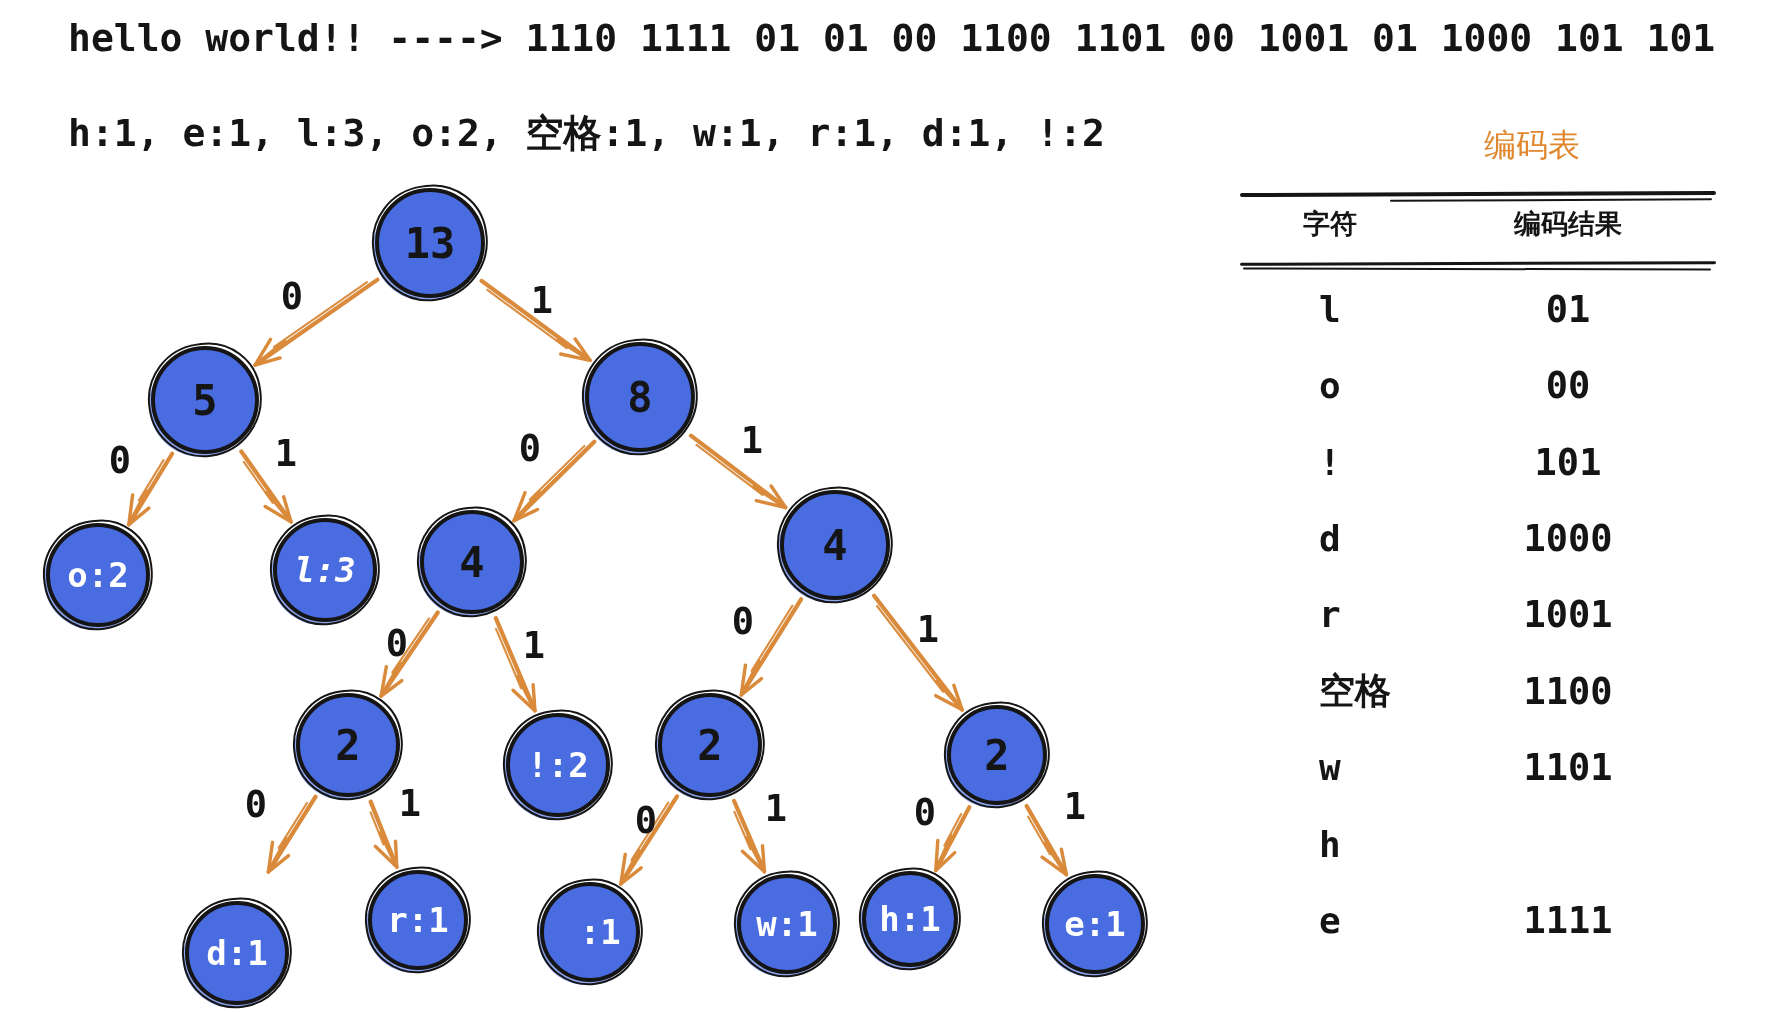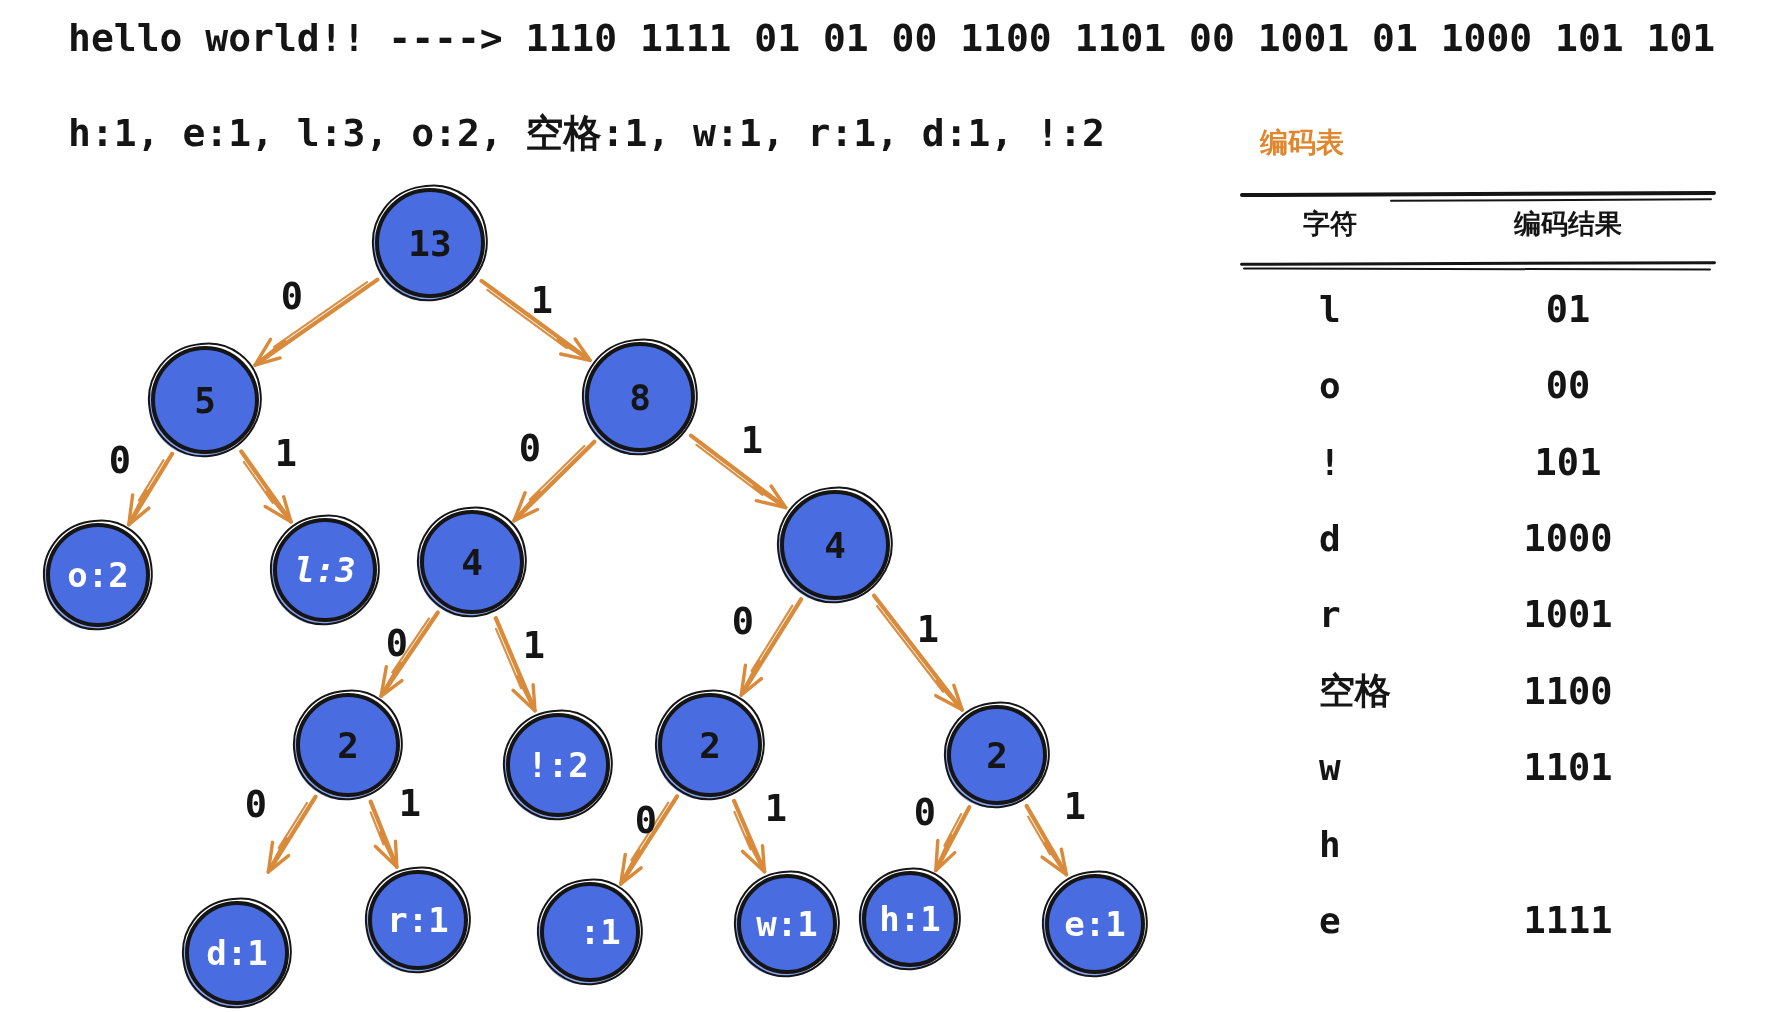--- a/index.html
+++ b/index.html
@@ -10,23 +10,23 @@
   .headline{
     position:absolute;left:68px;font-weight:bold;font-size:38px;white-space:pre;
     color:var(--ink,#151515);
   }
   #encode-line{top:16px}
   #freq-line{top:108px}
 
   
   #code-table{position:absolute;left:1240px;top:120px;width:476px;height:720px}
   .ct-title{
-    position:absolute;left:20px;top:4px;width:320px;text-align:left;
+    position:absolute;left:20px;top:4px;width:320px;text-align:right;
     font-family:"DejaVu Sans","Liberation Sans",sans-serif;
-    font-size:28px;font-weight:bold;color:var(--title-orange,#e0872e);
+    font-size:32px;font-weight:normal;color:var(--title-orange,#e0872e);
   }
   .rule{position:absolute;background:var(--ink,#151515);border-radius:2px}
   .rule-top{left:0;top:72px;width:476px;height:4px;transform:rotate(-0.25deg)}
   .rule-top-echo{left:150px;top:79px;width:322px;height:2px;transform:rotate(-0.3deg)}
   .rule-mid{left:0;top:142px;width:476px;height:3px;transform:rotate(-0.2deg)}
   .rule-mid-echo{left:3px;top:148px;width:468px;height:2px;transform:rotate(0.15deg)}
   .ct-header{position:absolute;top:82px;height:44px;line-height:44px;
     font-family:"DejaVu Sans","Liberation Sans",sans-serif;font-size:27px;font-weight:bold;text-align:center}
   .ct-h1{left:0;width:180px}
   .ct-h2{left:180px;width:296px}
@@ -48,21 +48,21 @@
     background:var(--node-fill,#4a6ce1);
     border:4px solid var(--ink,#151515);
     display:flex;align-items:center;justify-content:center;
     font-weight:bold;box-sizing:border-box;
     box-shadow:-4px 5px 0 -2px var(--node-shadow,#8ba4ed);
   }
   .tnode::after{
     content:"";position:absolute;inset:-7px;border:2.5px solid var(--ink,#151515);
     border-radius:50% 47% 52% 49%;transform:rotate(-8deg);
   }
-  .tnode.internal{color:var(--ink,#151515);font-size:36px}
+  .tnode.internal{color:var(--ink,#151515);font-size:42px}
   .tnode.leaf{color:var(--leaf-text,#ffffff);font-size:34px;white-space:pre}
 </style>
 </head>
 <body>
 
 <div class="headline" id="encode-line">hello world!! ----&gt; 1110 1111 01 01 00 1100 1101 00 1001 01 1000 101 101</div>
 <div class="headline" id="freq-line">h:1, e:1, l:3, o:2, 空格:1, w:1, r:1, d:1, !:2</div>
 
 <div id="tree">
   <svg id="edge-canvas" width="1792" height="1012">

